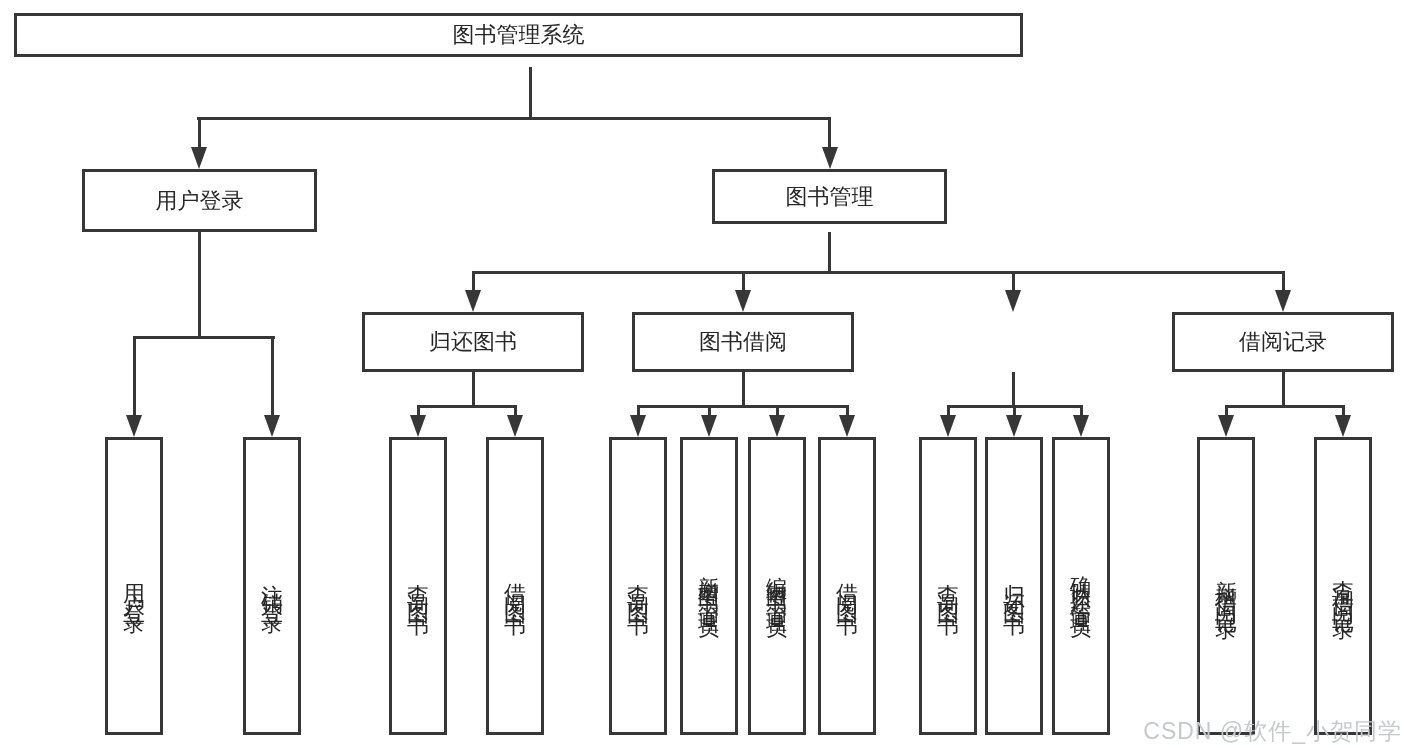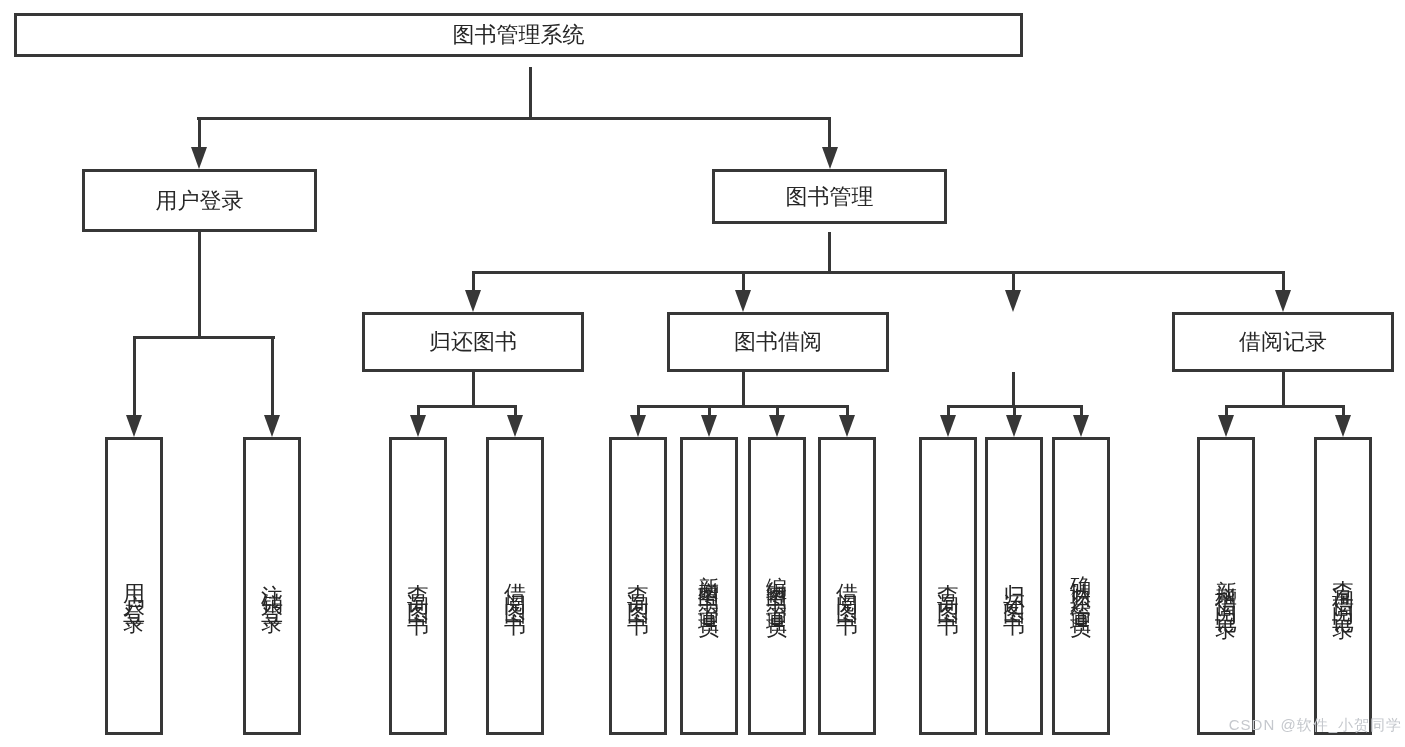--- a/index.html
+++ b/index.html
@@ -56,21 +56,21 @@
     position:absolute;
     bottom:-22px;left:50%;
     transform:translateX(-50%);
     border-style:solid;
     border-color:var(--line) transparent transparent transparent;
     border-width:22px 8px 0 8px;
   }
   .watermark{
     position:absolute;
     top:716px;right:3px;
-    font-size:15px;
+    font-size:23px;
     color:var(--wm);
     letter-spacing:1px;
     z-index:5;
     white-space:nowrap;
   }
 </style>
 </head>
 <body>
 
 <div id="canvas">
@@ -82,21 +82,21 @@
   <div class="box" style="left:82px;top:169px;width:235px;height:63px;">
     <span>用户登录</span>
   </div>
   <div class="box" style="left:712px;top:169px;width:235px;height:55px;">
     <span>图书管理</span>
   </div>
 
   <div class="box" style="left:362px;top:312px;width:222px;height:60px;">
     <span>归还图书</span>
   </div>
-  <div class="box" style="left:667px;top:312px;width:222px;height:60px;">
+  <div class="box" style="left:632px;top:312px;width:222px;height:60px;">
     <span>图书借阅</span>
   </div>
   <div class="box" style="left:1172px;top:312px;width:222px;height:60px;">
     <span>借阅记录</span>
   </div>
 
   <div class="leaf" style="left:105px;">
     <span class="vtext">用户登录</span>
   </div>
   <div class="leaf" style="left:243px;">

